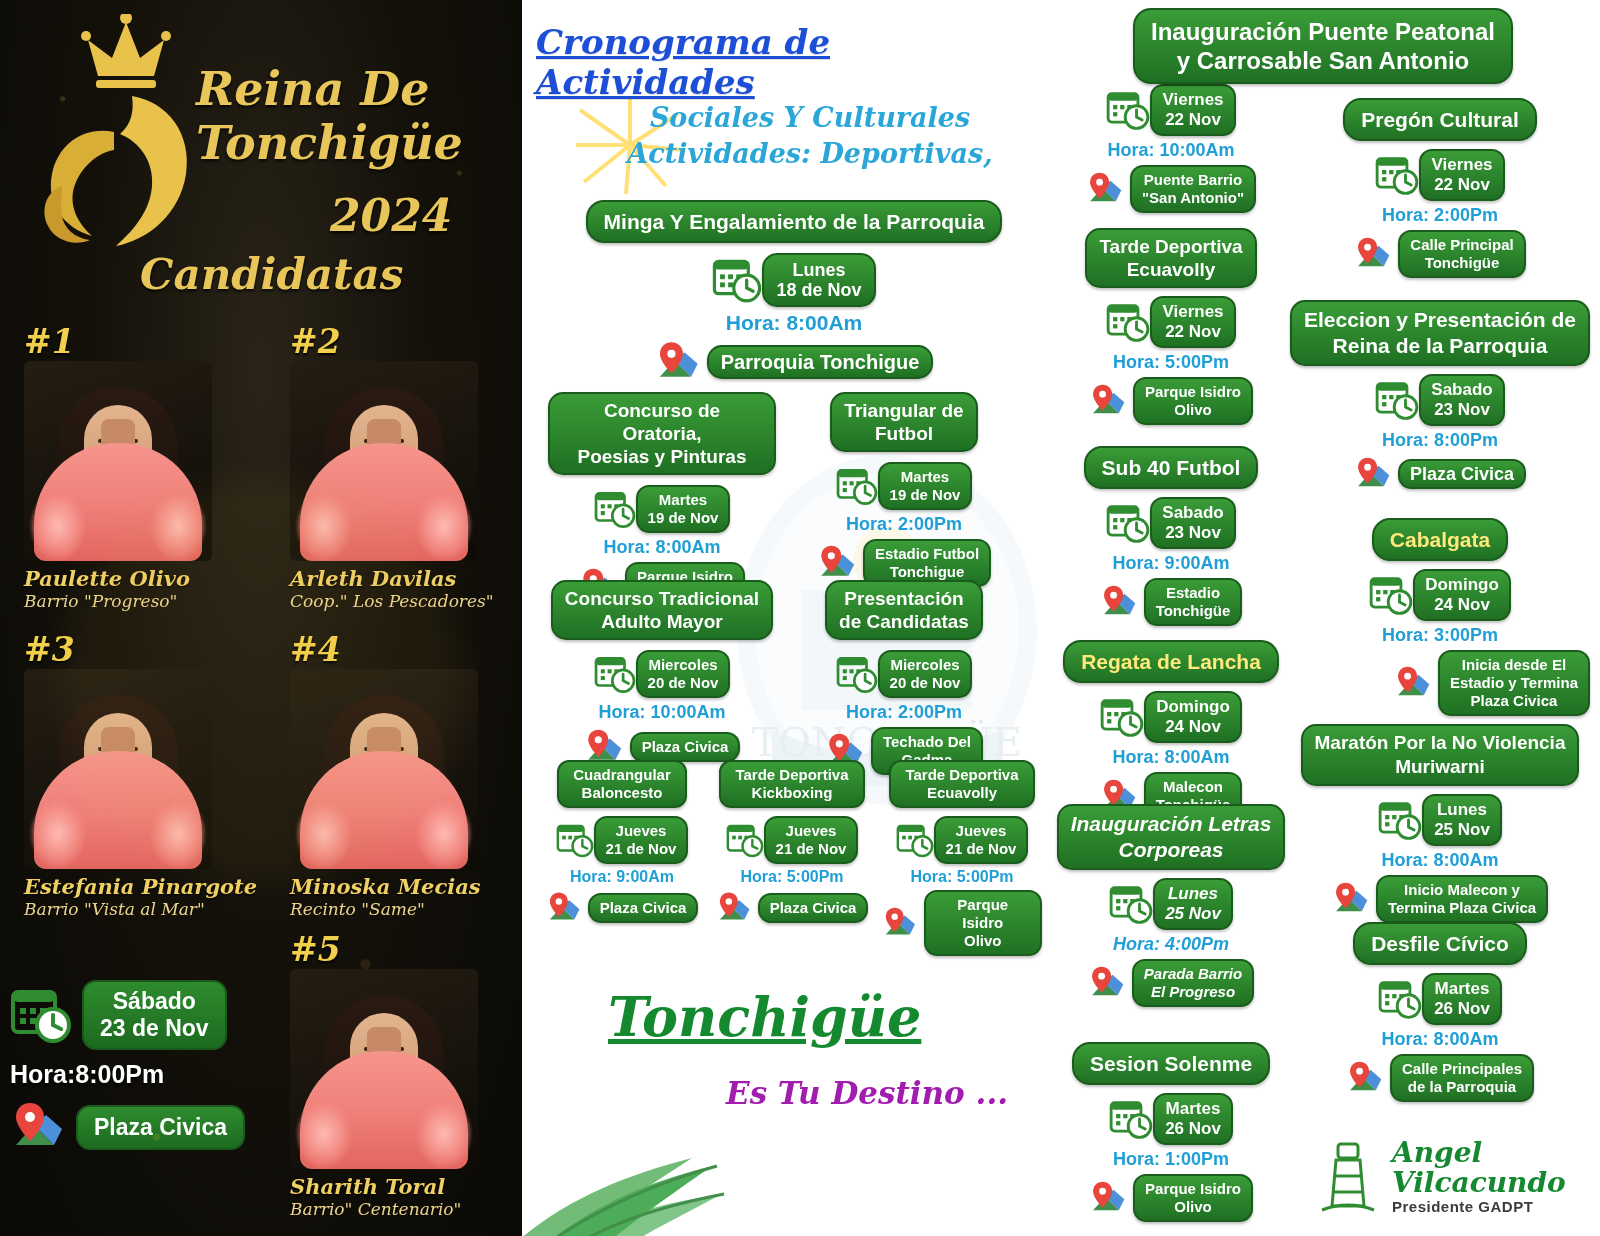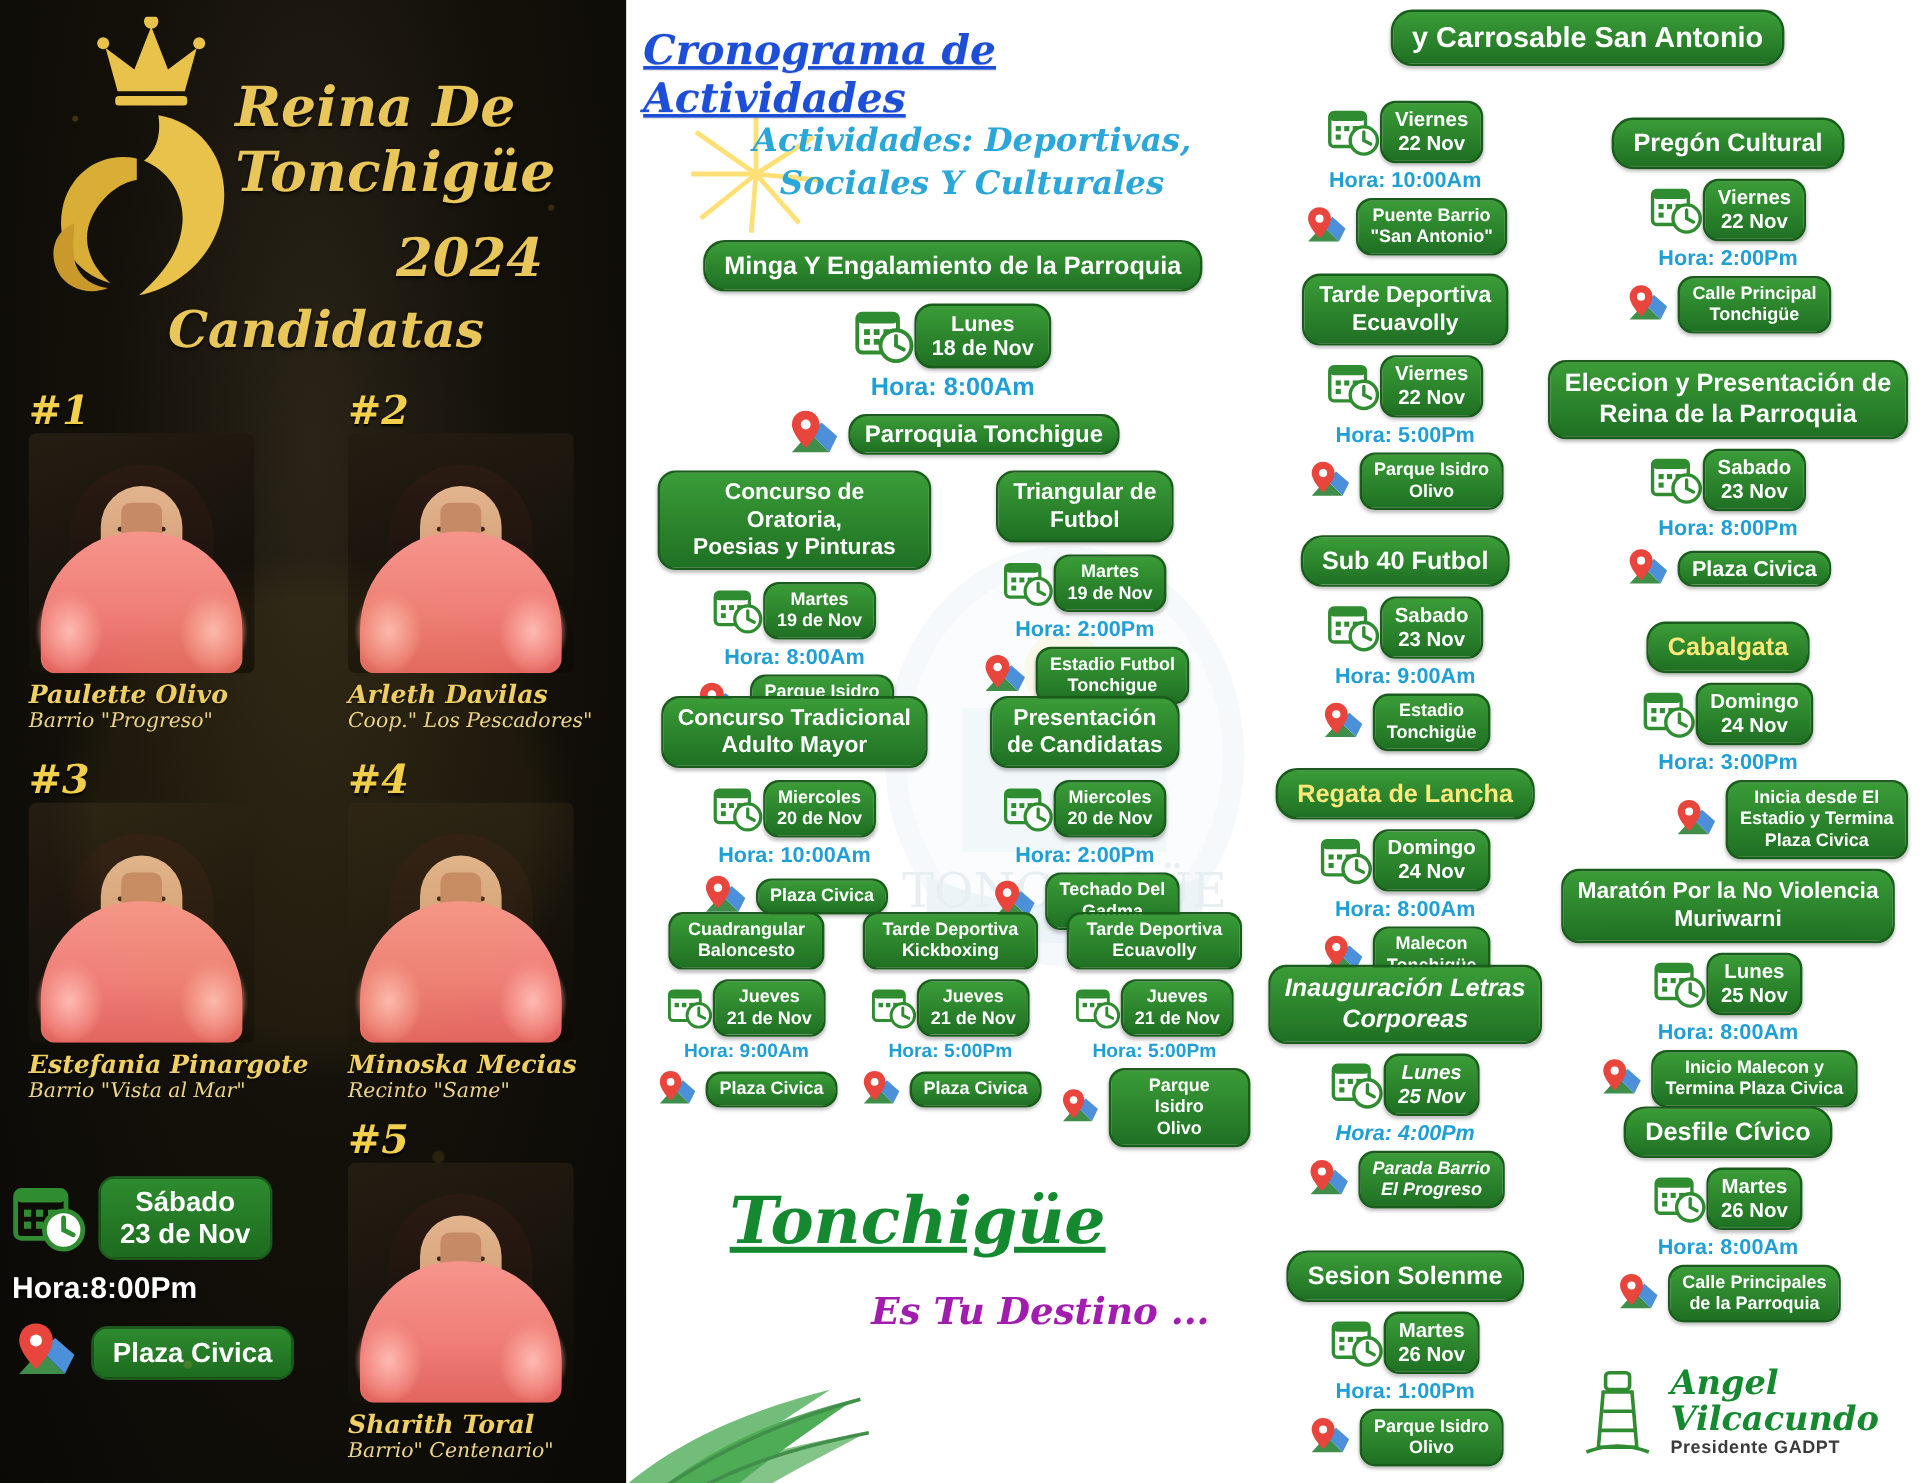--- a/index.html
+++ b/index.html
@@ -388,22 +388,22 @@
           <line x1="60" y1="55" x2="108" y2="24"></line>
             <line x1="60" y1="55" x2="112" y2="60"></line>
           <line x1="60" y1="55" x2="96" y2="96"></line>
             <line x1="60" y1="55" x2="56" y2="104"></line>
         </g>
       </svg>
 
       <div class="crono">Cronograma de Actividades</div>
 
       <div class="subtitle">
+        <div>Sociales Y Culturales</div>
         <div>Actividades: Deportivas,</div>
-        <div>Sociales Y Culturales</div>
       </div>
 
       <div style="position:absolute; left:14px; top:200px; width:500px; text-align:center;">
         <div class="pill big">Minga Y Engalamiento de la Parroquia</div>
         <div class="row-dt" style="justify-content:center; margin-top:10px;">
           <svg width="50" height="50" viewBox="0 0 62 62">
             <rect x="3" y="8" width="42" height="40" rx="5" fill="none" stroke="#2f8c30" stroke-width="4"></rect>
             <rect x="3" y="8" width="42" height="10" rx="5" fill="#2f8c30"></rect>
             <g fill="#2f8c30">
                 <rect x="10" y="24" width="6" height="6"></rect>
@@ -915,20 +915,21 @@
             <div>Olivo</div>
           </div>
         </div>
       </div>
     </div>
 
     <div class="col-r2">
 
       <div style="position:absolute; left:-232px; top:8px; width:530px; text-align:center;">
         <div class="pill big" style="font-size:24px;line-height:29px;">
+          <div>Inauguración Puente Peatonal</div>
           <div>y Carrosable San Antonio</div>
         </div>
       </div>
 
       <div style="position:absolute; left:0; top:98px; width:300px; text-align:center;">
         <div class="pill big">Pregón Cultural</div>
         <div class="row-dt" style="justify-content:center;margin-top:8px;">
           <svg width="44" height="44" viewBox="0 0 62 62">
             <rect x="3" y="8" width="42" height="40" rx="5" fill="none" stroke="#2f8c30" stroke-width="4"></rect>
               <rect x="3" y="8" width="42" height="10" rx="5" fill="#2f8c30"></rect>
@@ -990,21 +991,21 @@
             <path d="M6 46 L24 26 L44 46 Z" fill="#3f8f4a"></path>
               <path d="M24 26 L44 46 L52 30 L36 16 Z" fill="#4b90d8"></path>
             <path d="M20 4 C12 4 6 10 6 18 C6 28 20 42 20 42 C20 42 34 28 34 18 C34 10 28 4 20 4Z" fill="#e8453c"></path>
               <circle cx="20" cy="18" r="5" fill="#fff"></circle>
           </svg>
           <div class="pill place" style="font-size:18px;">Plaza Civica</div>
         </div>
       </div>
 
       <div style="position:absolute; left:0; top:518px; width:300px; text-align:center;">
-        <div class="pill big" style="color:#ffe97a;border-radius:16px;">Cabalgata</div>
+        <div class="pill big" style="color:#ffe97a;">Cabalgata</div>
         <div class="row-dt" style="justify-content:center;margin-top:8px;">
           <svg width="44" height="44" viewBox="0 0 62 62">
             <rect x="3" y="8" width="42" height="40" rx="5" fill="none" stroke="#2f8c30" stroke-width="4"></rect>
               <rect x="3" y="8" width="42" height="10" rx="5" fill="#2f8c30"></rect>
             <g fill="#2f8c30">
                 <rect x="10" y="24" width="6" height="6"></rect>
                 <rect x="20" y="24" width="6" height="6"></rect>
                 <rect x="30" y="24" width="6" height="6"></rect>
                 <rect x="10" y="34" width="6" height="6"></rect>
               </g>

